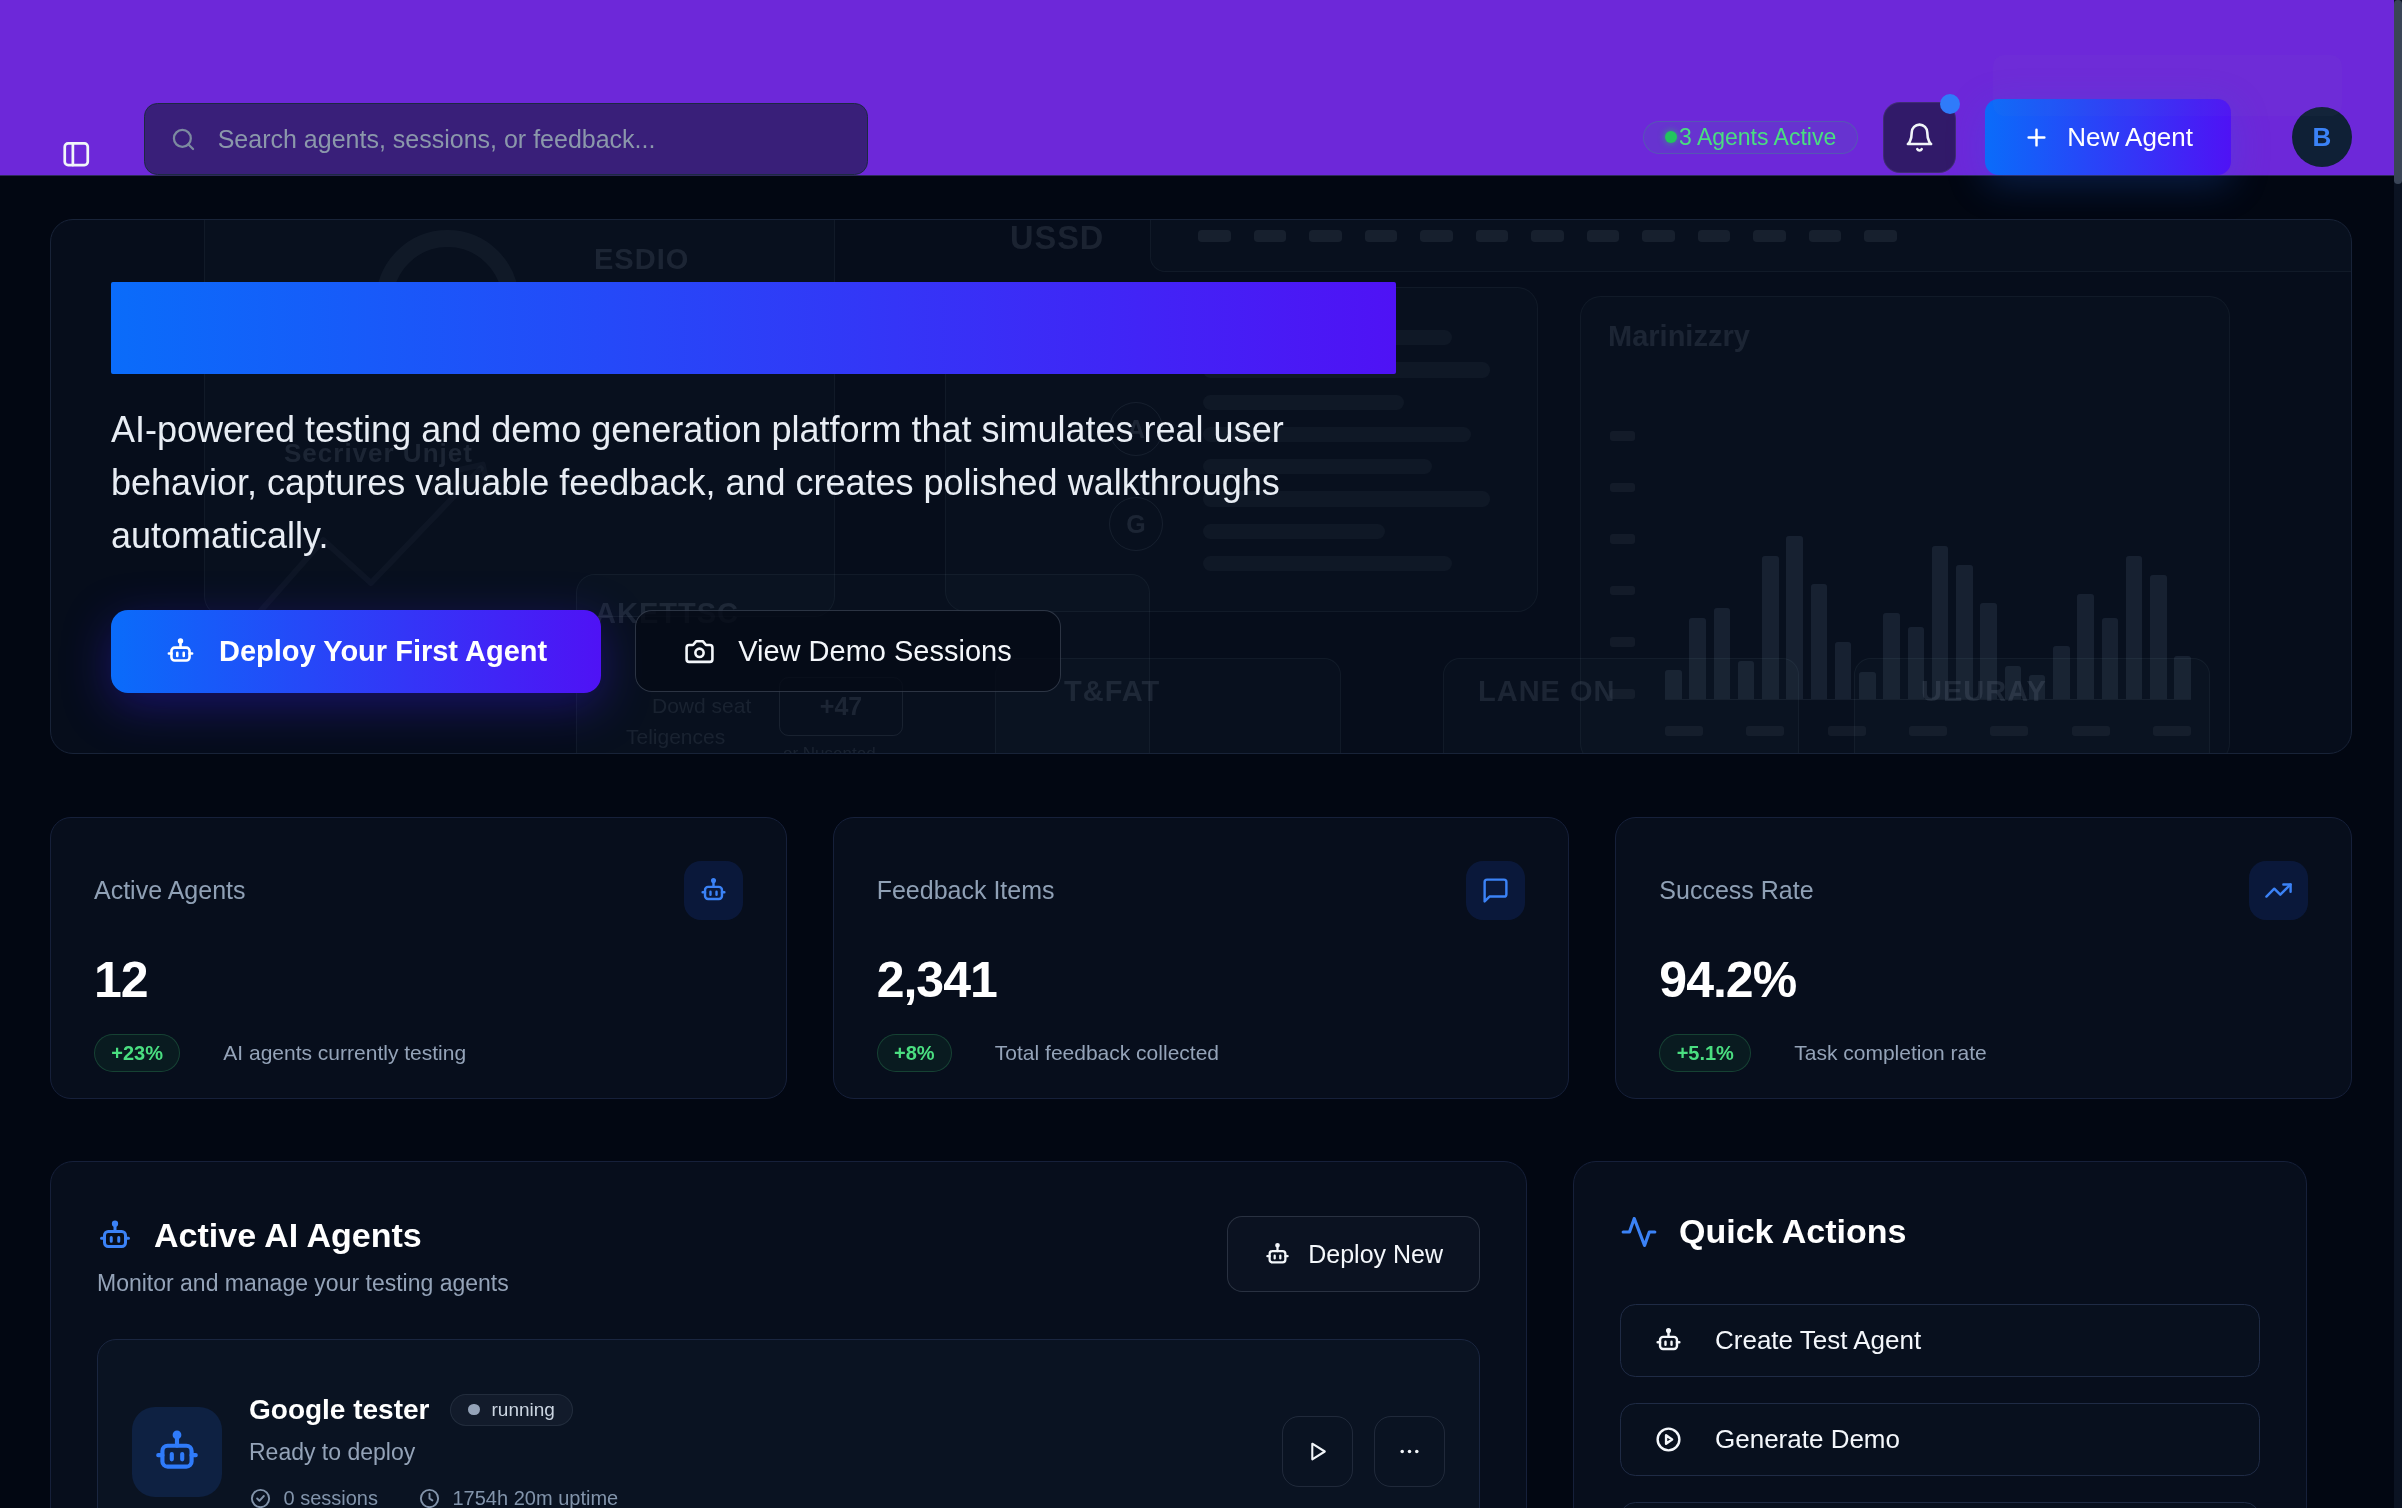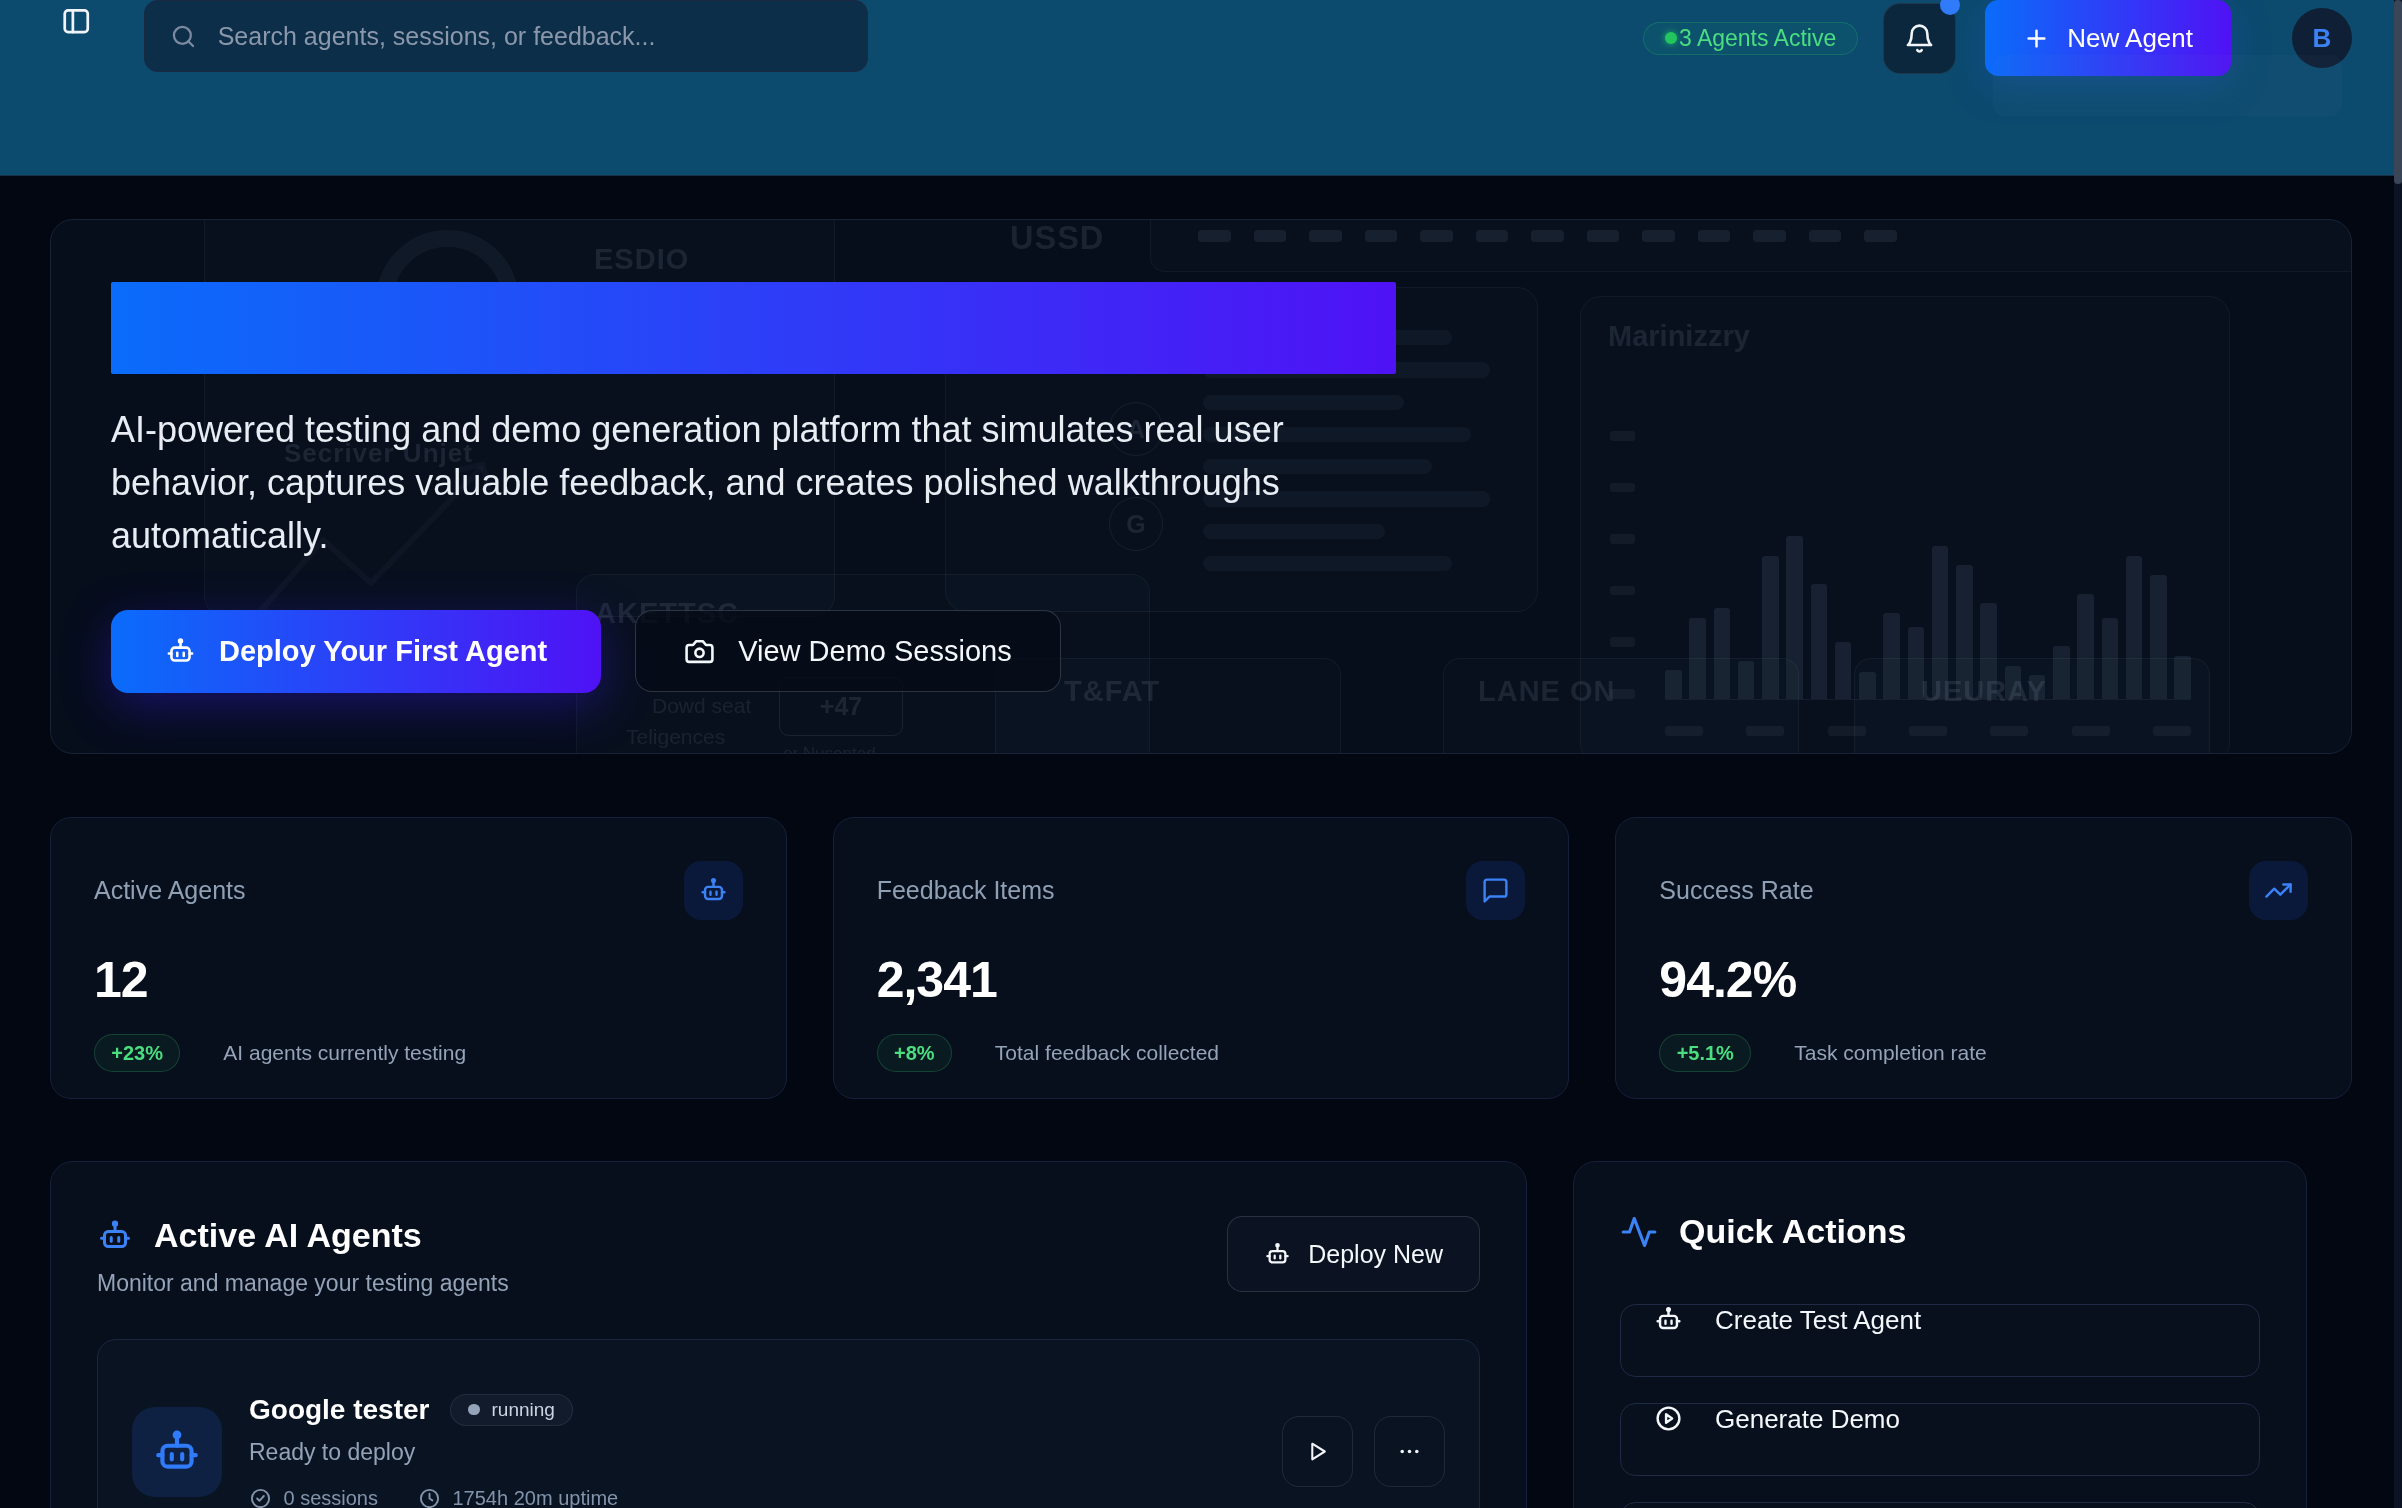--- a/index.html
+++ b/index.html
@@ -17,22 +17,22 @@
     --card-bg:#070e1c; --card-border:#16203a;
     --faint-border:rgba(148,163,184,0.07);
     --faint-bg:rgba(148,163,184,0.025);
     --faint-text:rgba(148,163,184,0.15);
   }
   svg{display:block;}
   .dotty{background-image:radial-gradient(rgba(148,163,184,0.05) 1.5px, transparent 1.5px);background-size:25px 25px;}
 
   
   .topbar{
-    position:relative;height:176px;display:flex;align-items:flex-start;
-    padding:0 50px;background:#0c4a6e;border-bottom:1px solid rgba(30,41,59,0.8);
+    position:relative;height:176px;display:flex;align-items:flex-end;
+    padding:0 50px;background:#6d28d9;border-bottom:1px solid rgba(30,41,59,0.8);
   }
   .icon-btn-plain{width:42px;height:42px;display:flex;align-items:center;justify-content:center;color:#f1f5f9;background:none;border:none;cursor:pointer;margin-left:5.7px;}
   .search{
     margin-left:46px;width:724px;height:72px;border-radius:13.4px;
     background:rgba(15,23,42,0.55);border:1px solid #1c2942;
     display:flex;align-items:center;padding:0 25px;gap:19px;
   }
   .search input{
     flex:1;background:transparent;border:none;outline:none;color:#cbd5e1;
     font-size:25px;font-family:inherit;
@@ -162,21 +162,21 @@
   .meta-item{display:flex;align-items:center;gap:11.5px;}
   .agent-actions{margin-left:auto;display:flex;gap:21px;}
   .sq-btn{width:71px;height:71px;border-radius:17px;border:1px solid rgba(148,163,184,0.16);background:transparent;
     display:flex;align-items:center;justify-content:center;color:#f1f5f9;cursor:pointer;}
 
   .qa-header{display:flex;align-items:center;gap:21px;}
   .qa-title{font-size:34px;font-weight:700;color:#fff;}
   .qa-list{margin-top:53px;display:flex;flex-direction:column;gap:26px;}
   .qa-btn{
     height:73px;border-radius:15.3px;border:1px solid #1f2b45;background:rgba(148,163,184,0.015);
-    display:flex;gap:32.5px;padding:0 32.5px;color:#f4f7fb;font-size:26px;font-weight:500;
+    display:flex;align-items:center;gap:32.5px;padding:0 32.5px;color:#f4f7fb;font-size:26px;font-weight:500;
     font-family:inherit;cursor:pointer;
   }
 
   
   .scrollbar{position:absolute;top:0;right:0;width:7.6px;height:100%;background:#0b1322;}
   .scroll-thumb{position:absolute;top:0;right:0;width:7.6px;height:184px;border-radius:3.8px;background:#3a4557;}
 </style>
 </head>
 <body>
 

